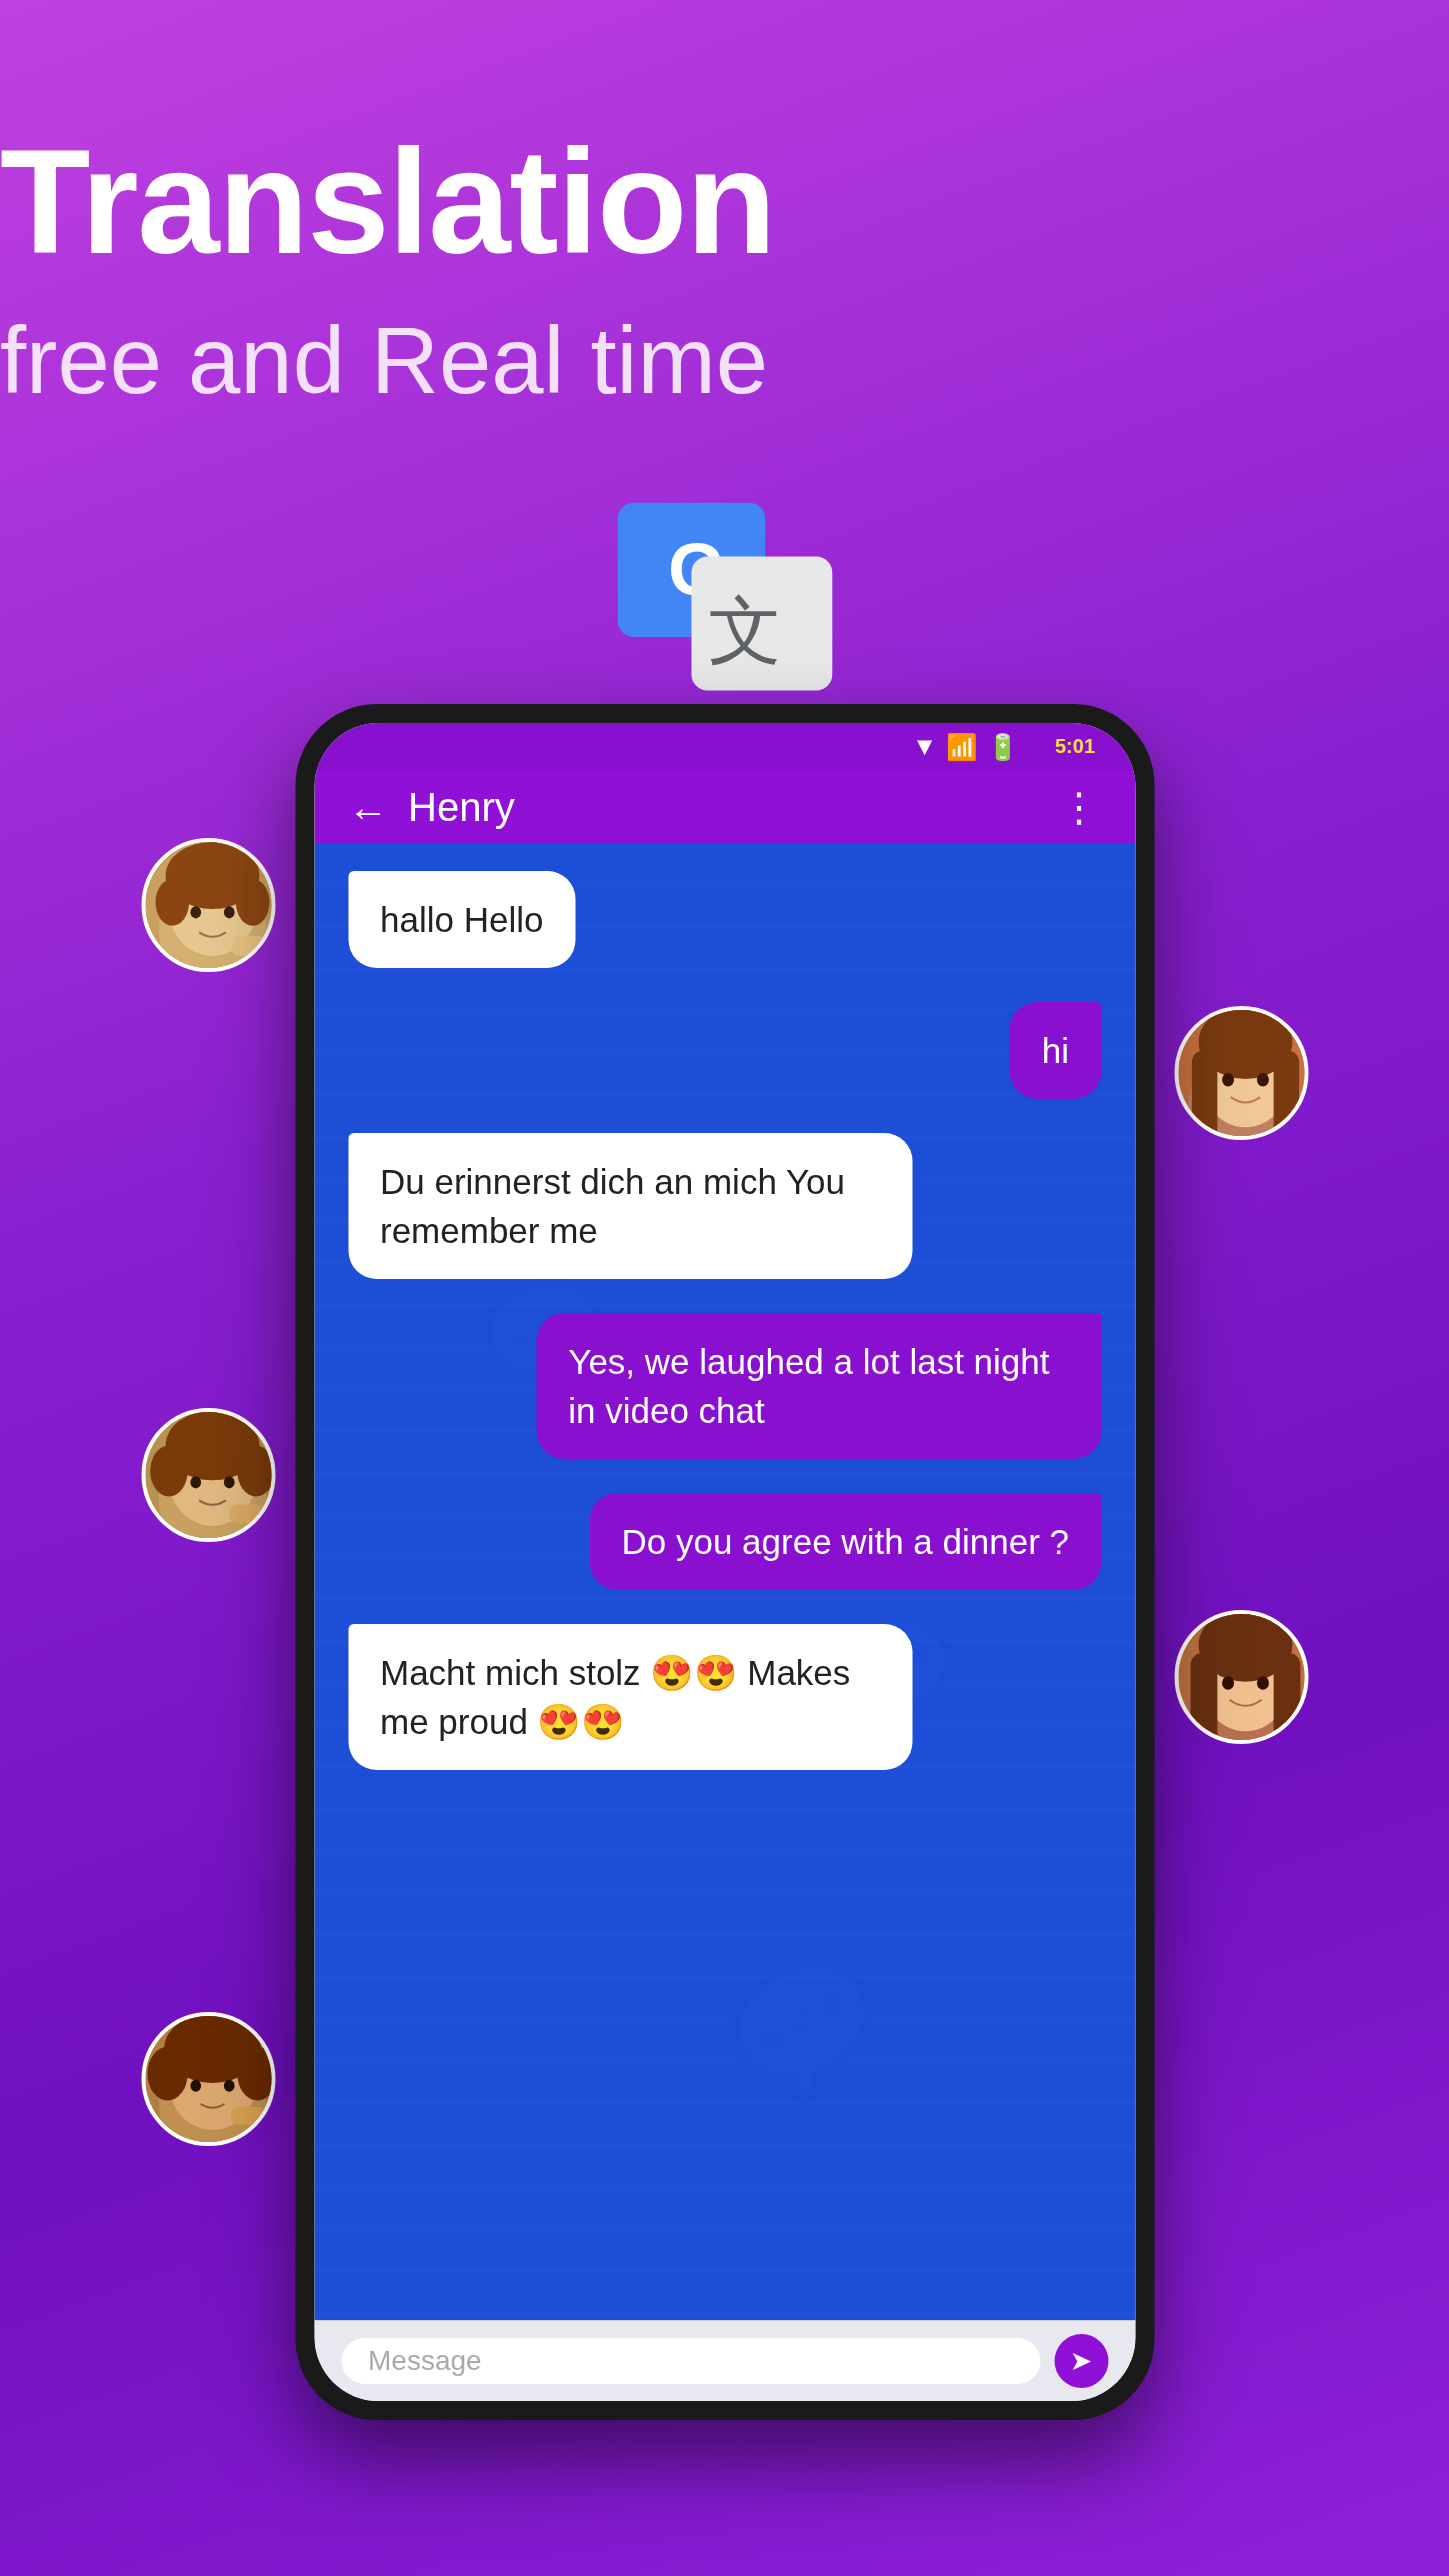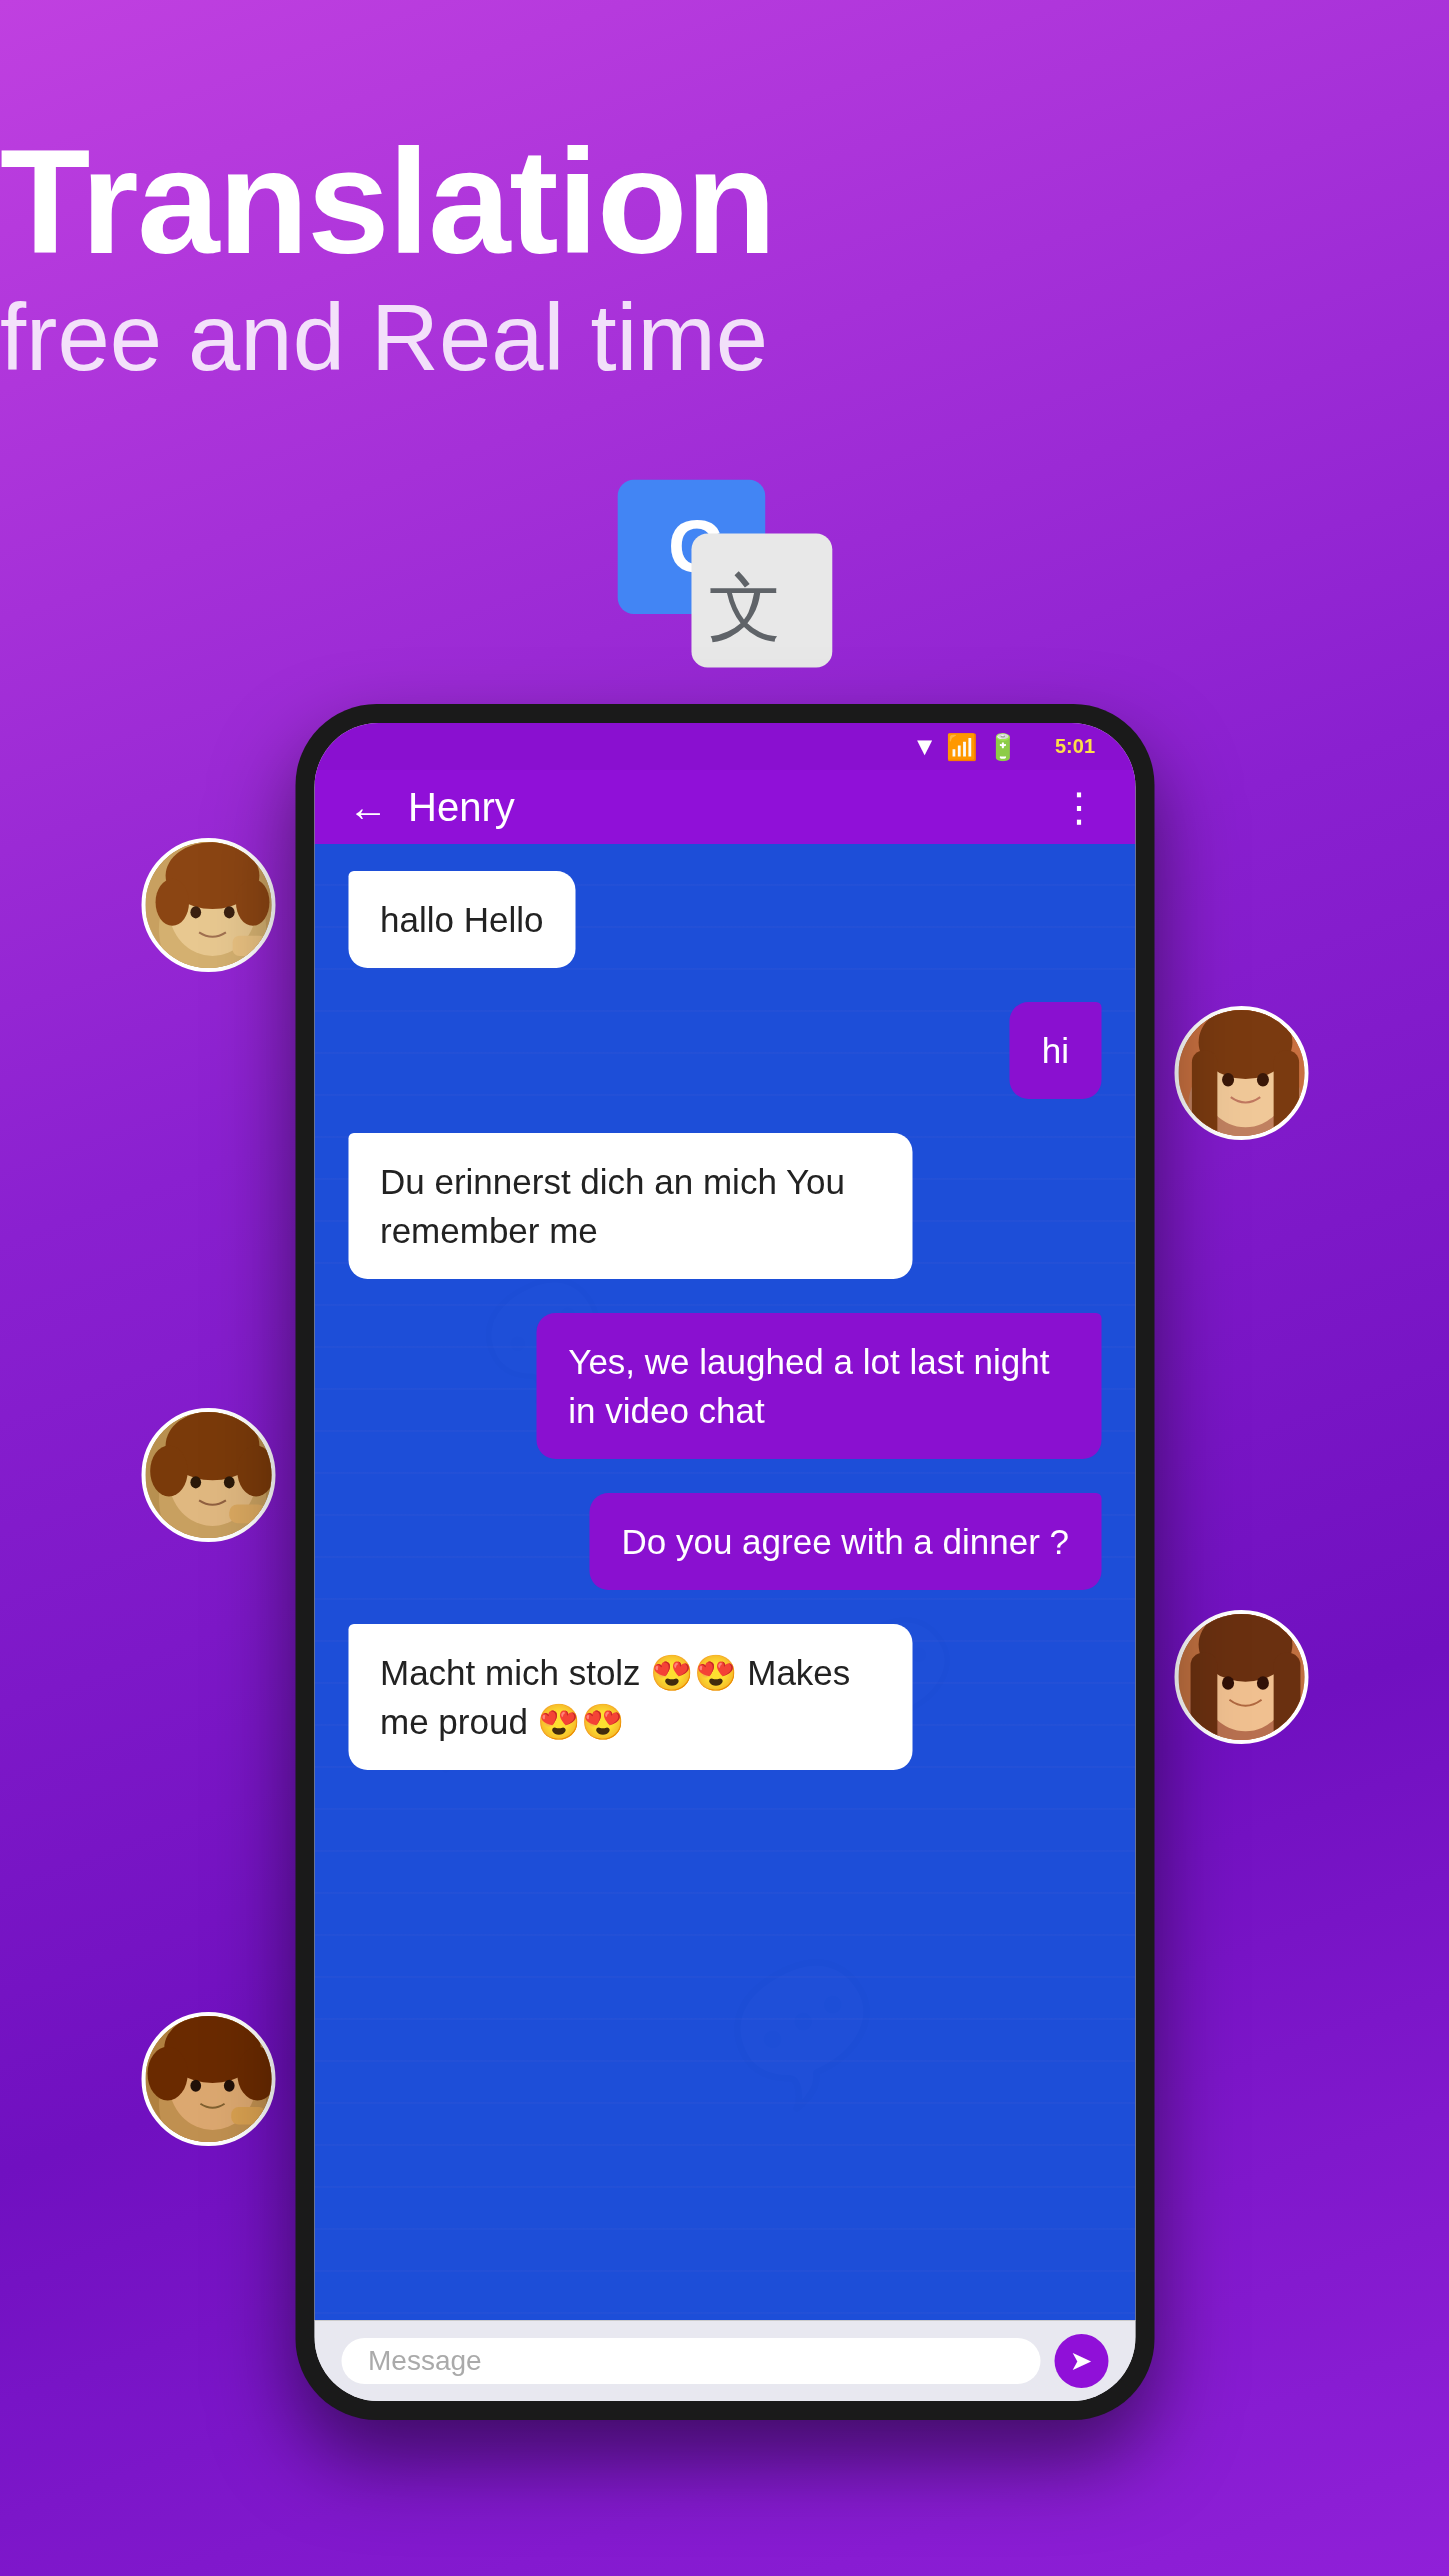--- a/index.html
+++ b/index.html
@@ -24,21 +24,21 @@
       font-weight: 900;
       color: #ffffff;
       letter-spacing: -1.3px;
       line-height: 1.1;
     }
 
     .sub-title {
       font-size: 94px;
       font-weight: 400;
       color: rgba(255,255,255,0.85);
-      margin-top: 0;
+      margin-top: 23px;
     }
 
     
     .translate-icon-wrapper {
       display: flex;
       justify-content: center;
       margin-top: 81px;
     }
 
     .translate-icon {
@@ -172,21 +172,21 @@
     .message-row.incoming {
       justify-content: flex-start;
     }
 
     .message-row.outgoing {
       justify-content: flex-end;
     }
 
     .bubble {
       max-width: 75%;
-      border-radius: 19px;
+      border-radius: 28px;
       padding: 24px 32px;
       font-size: 35px;
       line-height: 1.4;
     }
 
     .bubble.incoming-bubble {
       background: #ffffff;
       color: #222;
       border-top-left-radius: 5.4px;
     }

